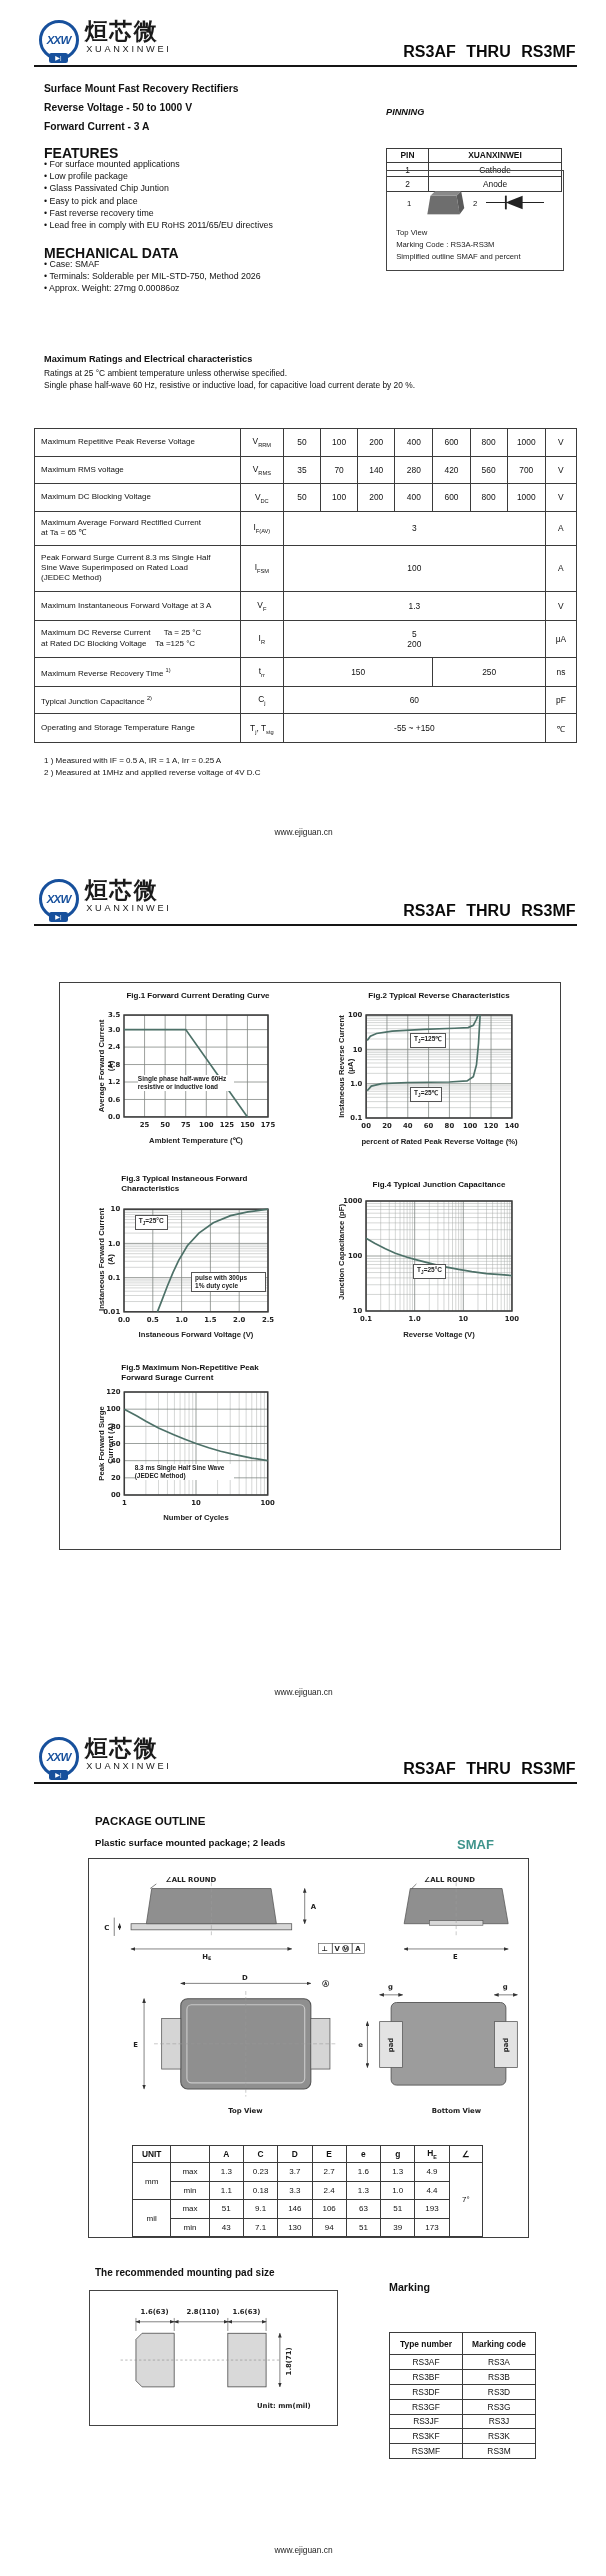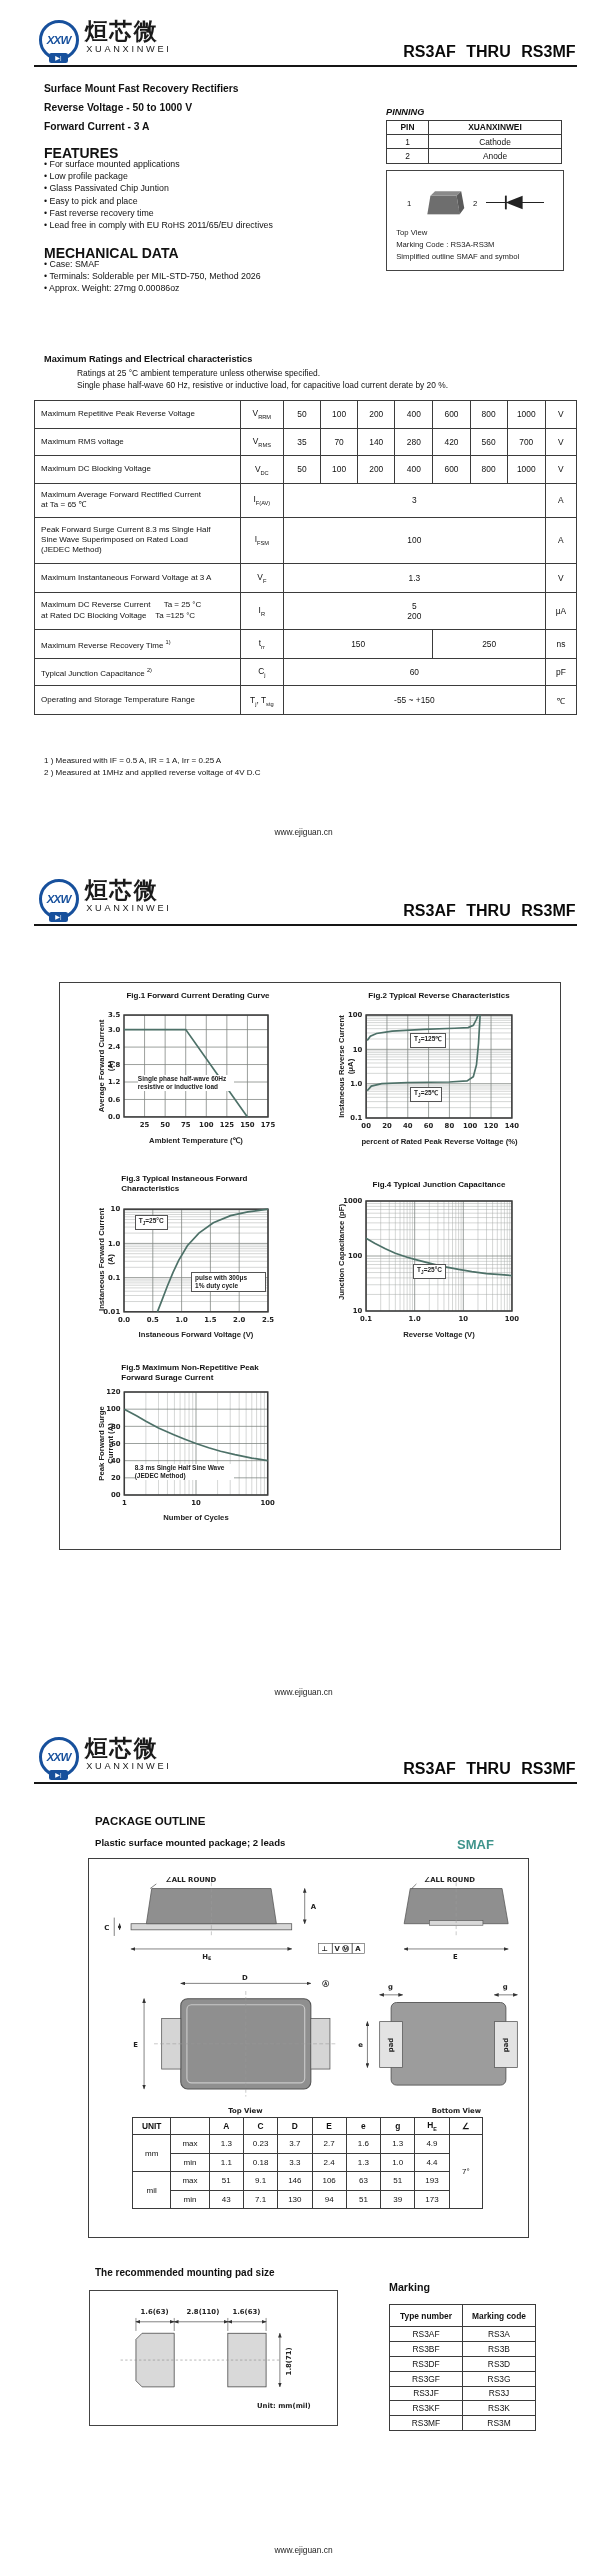--- a/index.html
+++ b/index.html
@@ -18,25 +18,25 @@
   .logo-cn{font-size:23px;font-weight:bold;color:#1a1a1a;line-height:23px;margin-left:6.1px;letter-spacing:1.5px;}
   .logo-en{font-size:9.2px;color:#1a1a1a;letter-spacing:2.7px;margin-left:7.7px;margin-top:0.8px;}
   .doc-title{position:absolute;right:1.5px;bottom:6.1px;font-size:16px;font-weight:bold;word-spacing:6.1px;color:#0a0a0a;}
   
   .prod-line{position:absolute;left:44px;font-size:10.3px;font-weight:bold;}
   .sec-h{position:absolute;left:44px;font-size:14px;font-weight:bold;}
   .blist{position:absolute;left:44px;font-size:8.8px;line-height:12.2px;}
   .blist div::before{content:"• ";}
   .pin-h{position:absolute;left:386px;font-size:9.2px;font-weight:bold;font-style:italic;}
   table{border-collapse:collapse;}
-  .dtable{position:absolute;table-layout:fixed;border:1.5px solid #3b3b3b;}
+  .dtable{position:absolute;table-layout:fixed;border:1.5px solid #3b3b3b;margin-top:28px;}
   .dtable td,.dtable th{border:0.8px solid #3b3b3b;font-size:8.4px;text-align:center;padding:0 1.5px;}
   .pkgbox{position:absolute;left:386px;top:170px;width:176px;height:99px;border:1.1px solid #444;}
   .pkgbox .cap{position:absolute;left:9.2px;font-size:7.7px;color:#222;}
-  .notes{position:absolute;left:44px;font-size:8.4px;margin-left:33px;}
+  .notes{position:absolute;left:44px;font-size:8.4px;}
   .spec{position:absolute;left:34px;top:400px;width:543px;}
   .spec td{font-size:8.4px;}
   .spec .param{text-align:left;padding-left:6.1px;font-size:8px;white-space:pre-wrap;line-height:10.3px;}
   .spec th{font-size:8.4px;font-weight:bold;}
   .spec sub{font-size:5.7px;}
   .spec sup{font-size:5.7px;}
   .pre{white-space:pre-line;}
   .fnote{position:absolute;left:44px;font-size:8px;}
   .footer{position:absolute;left:0;width:607px;text-align:center;font-size:8.4px;color:#222;}
   
@@ -142,21 +142,21 @@
     <polygon points="50,14 56,8 60,30 54,38" fill="#5a5a5a"></polygon>
   </svg>
   <span class="abs" style="left:86px;top:27.6px;font-size:7.7px">2</span>
   <svg class="abs" style="left:99px;top:23px" width="58" height="17" viewBox="0 0 76 22">
     <line x1="0" y1="11" x2="76" y2="11" stroke="#222" stroke-width="1.6"></line>
     <line x1="26" y1="2" x2="26" y2="20" stroke="#222" stroke-width="2.4"></line>
     <polygon points="26,11 48,2 48,20" fill="#222"></polygon>
   </svg>
   <div class="cap" style="top:57px">Top View</div>
   <div class="cap" style="top:69px">Marking Code :  RS3A-RS3M</div>
-  <div class="cap" style="top:81px">Simplified outline SMAF and symbol</div>
+  <div class="cap" style="top:81px">Simplified outline SMAF and percent</div>
 </div>
 
 <div class="sec-h" style="top:354px;font-size:9.2px">Maximum Ratings and Electrical characteristics</div>
 <div class="notes" style="top:368px">Ratings at 25 °C ambient temperature unless otherwise specified.</div>
 <div class="notes" style="top:380px">Single phase half-wave 60 Hz, resistive or inductive load, for capacitive load current derate by 20 %.</div>
 
 <table class="dtable spec">
   <colgroup>
     <col style="width:205px">
       <col style="width:43px">

